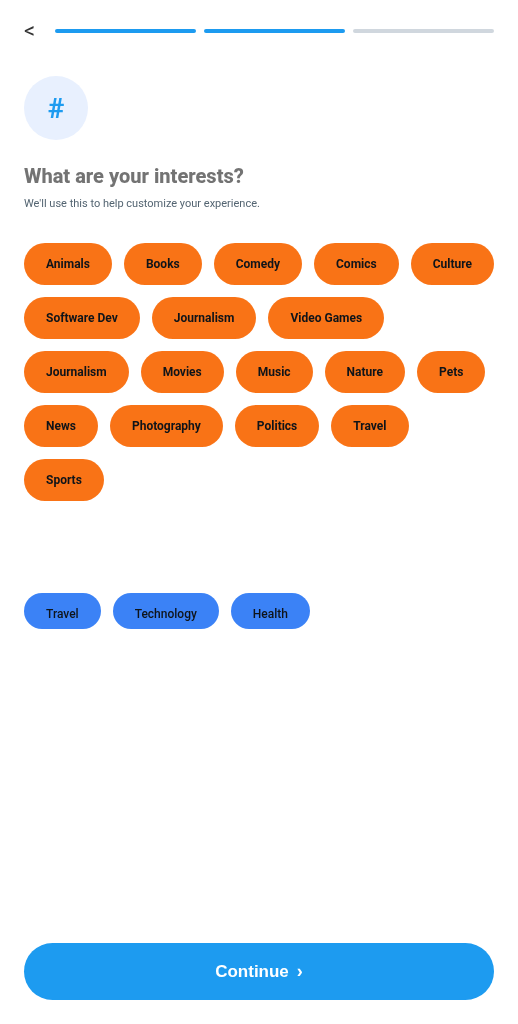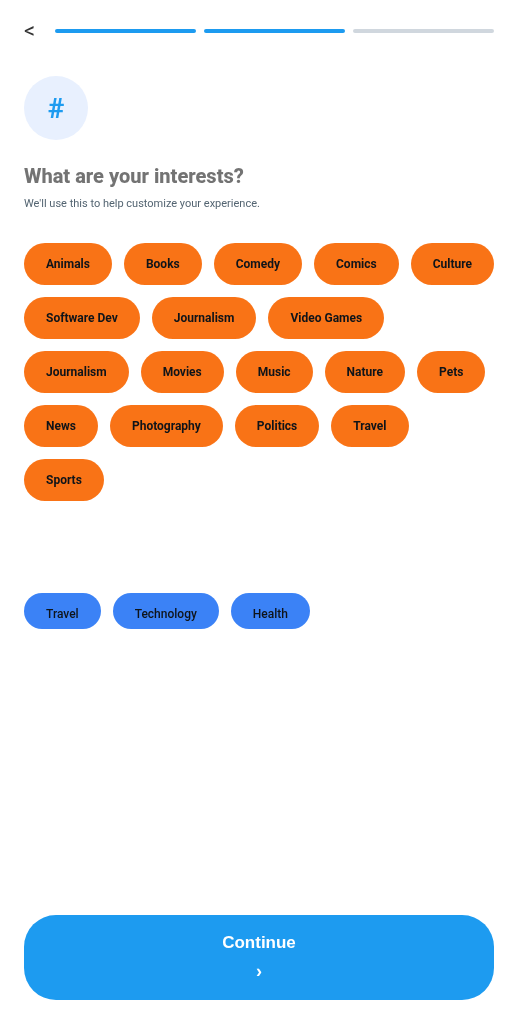--- a/index.html
+++ b/index.html
@@ -125,21 +125,20 @@
       border: none;
       border-radius: 32px;
       padding: 18px;
       font-size: 17px;
       font-weight: 700;
       cursor: pointer;
       display: flex;
       align-items: center;
       justify-content: center;
       gap: 8px;
-      flex-direction: column;
     }
 
     .continue-chevron {
       font-size: 18px;
     }
 
     
     .partial-row {
       display: flex;
       gap: 12px;

